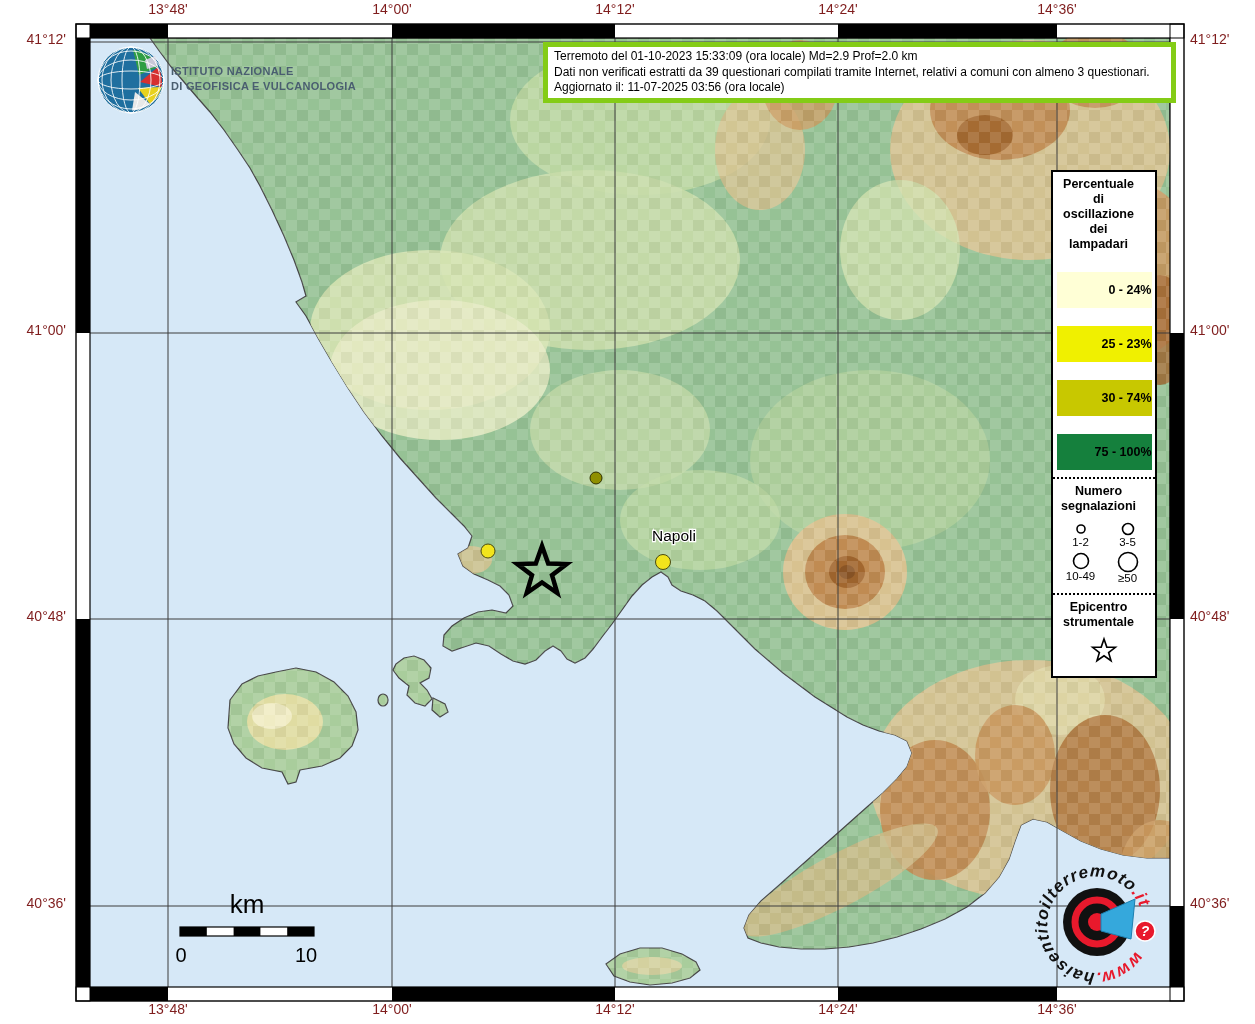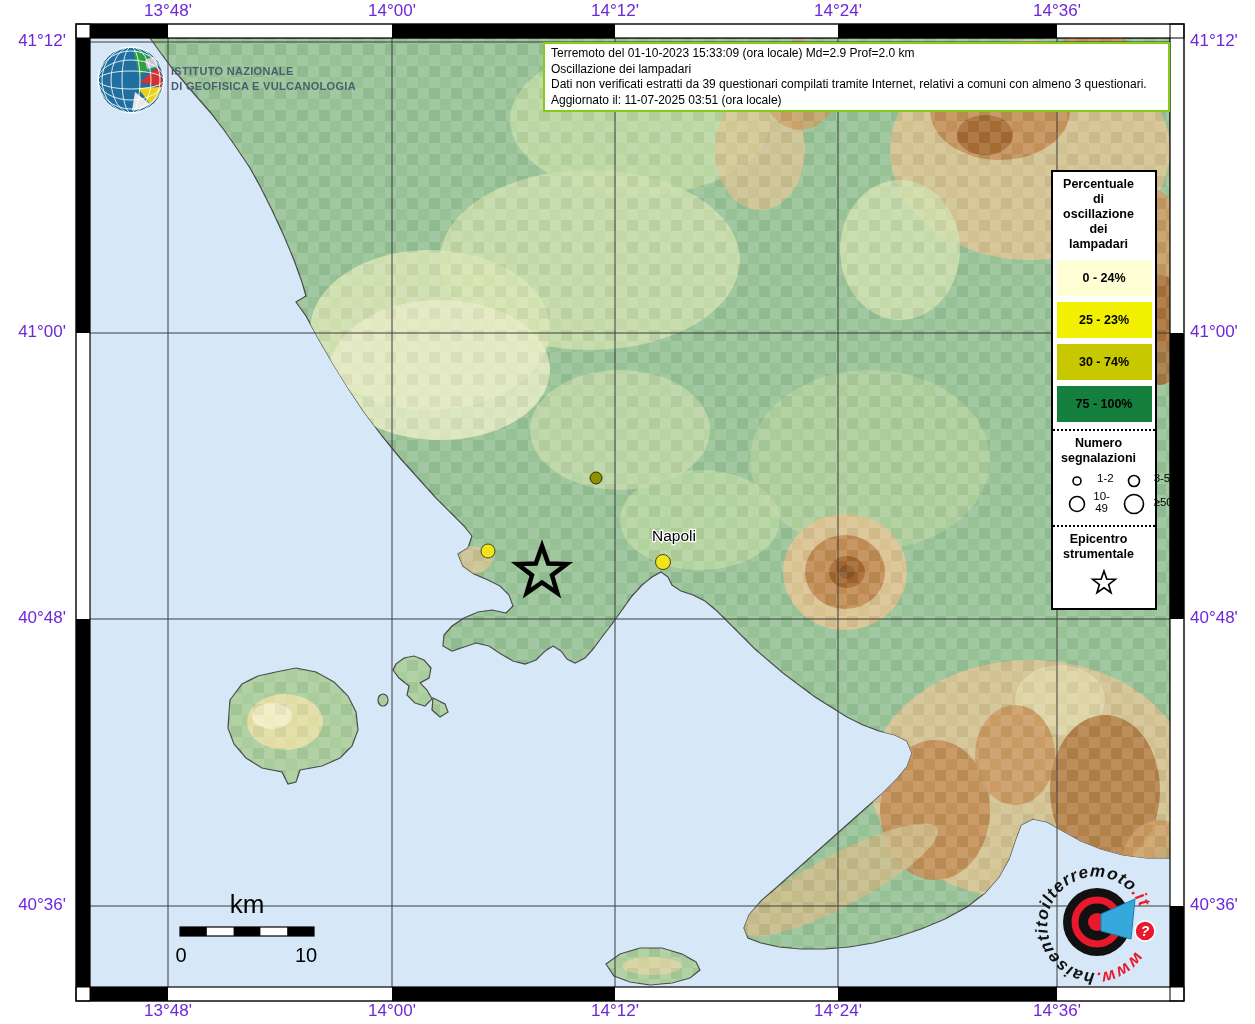--- a/index.html
+++ b/index.html
@@ -1,36 +1,36 @@
 <!DOCTYPE html>
 <html><head>
 <meta charset="utf-8">
 <style>
   html,body{margin:0;padding:0;background:#fff;}
   #canvas{position:relative;width:1255px;height:1024px;background:#ffffff;
           font-family:"Liberation Sans", sans-serif;overflow:hidden;}
   svg text{font-family:"Liberation Sans", sans-serif;}
 
-  .axis-label{position:absolute;font-size:17px;color:#6d28d9;white-space:nowrap;}
+  .axis-label{position:absolute;font-size:14px;color:#7f1d1d;white-space:nowrap;}
   .ax-top{top:1px;transform:translateX(-50%);}
   .ax-bottom{top:1001px;transform:translateX(-50%);}
   .ax-left{left:0;width:66px;text-align:right;}
   .ax-right{left:1190px;text-align:left;}
 
   #info-box{position:absolute;left:543px;top:42px;width:611px;background:#fff;
-            border:2px solid #84cc16;padding:2px 6px;font-size:12px;line-height:15.5px;color:#000;}
+            border:5px solid #84cc16;padding:2px 6px;font-size:12px;line-height:15.5px;color:#000;}
 
   #legend{position:absolute;left:1051px;top:170px;width:102px;background:#fff;
           border:2px solid #000;text-align:center;color:#000;}
   .lg-title{font-weight:bold;font-size:12.5px;line-height:15px;white-space:pre-line;padding:5px 11px 2px 0;}
-  .swatch{width:95px;height:36px;margin:6px auto 0 auto;font-weight:bold;font-size:12.5px;
-          display:flex;align-items:center;justify-content:center;}
+  .swatch{width:95px;height:36px;margin:18px auto 0 auto;font-weight:bold;font-size:12.5px;
+          display:flex;align-items:center;justify-content:flex-end;}
   .lg-sep{border-top:2px dotted #000;margin-top:7px;}
   .sig-grid{display:grid;grid-template-columns:1fr 1fr;padding:0 4px 2px 4px;}
-  .sig-cell{display:flex;flex-direction:row;align-items:center;}
+  .sig-cell{display:flex;flex-direction:column;align-items:center;}
   .sig-label{font-size:11.5px;margin-top:-2px;}
   .epi-star{padding:4px 0 8px 0;}
 </style>
 </head>
 <body>
 
 <div id="canvas">
 
 <svg width="1255" height="1024" viewBox="0 0 1255 1024">
   <defs>
@@ -217,23 +217,22 @@
 <div class="axis-label ax-left" style="top:895px">40°36'</div>
 
 <div class="axis-label ax-right" style="top:31px">41°12'</div>
 <div class="axis-label ax-right" style="top:322px">41°00'</div>
 <div class="axis-label ax-right" style="top:608px">40°48'</div>
 <div class="axis-label ax-right" style="top:895px">40°36'</div>
 
 
 <div id="info-box">
   <div>Terremoto del 01-10-2023 15:33:09 (ora locale) Md=2.9 Prof=2.0 km</div>
-  <div>Oscillazione dei lampadari</div>
   <div>Dati non verificati estratti da 39 questionari compilati tramite Internet, relativi a comuni con almeno 3 questionari.</div>
-  <div>Aggiornato il: 11-07-2025 03:51 (ora locale)</div>
+  <div>Aggiornato il: 11-07-2025 03:56 (ora locale)</div>
 </div>
 
 
 <div id="legend">
   <div class="lg-title">Percentuale
 di
 oscillazione
 dei
 lampadari</div>
 

